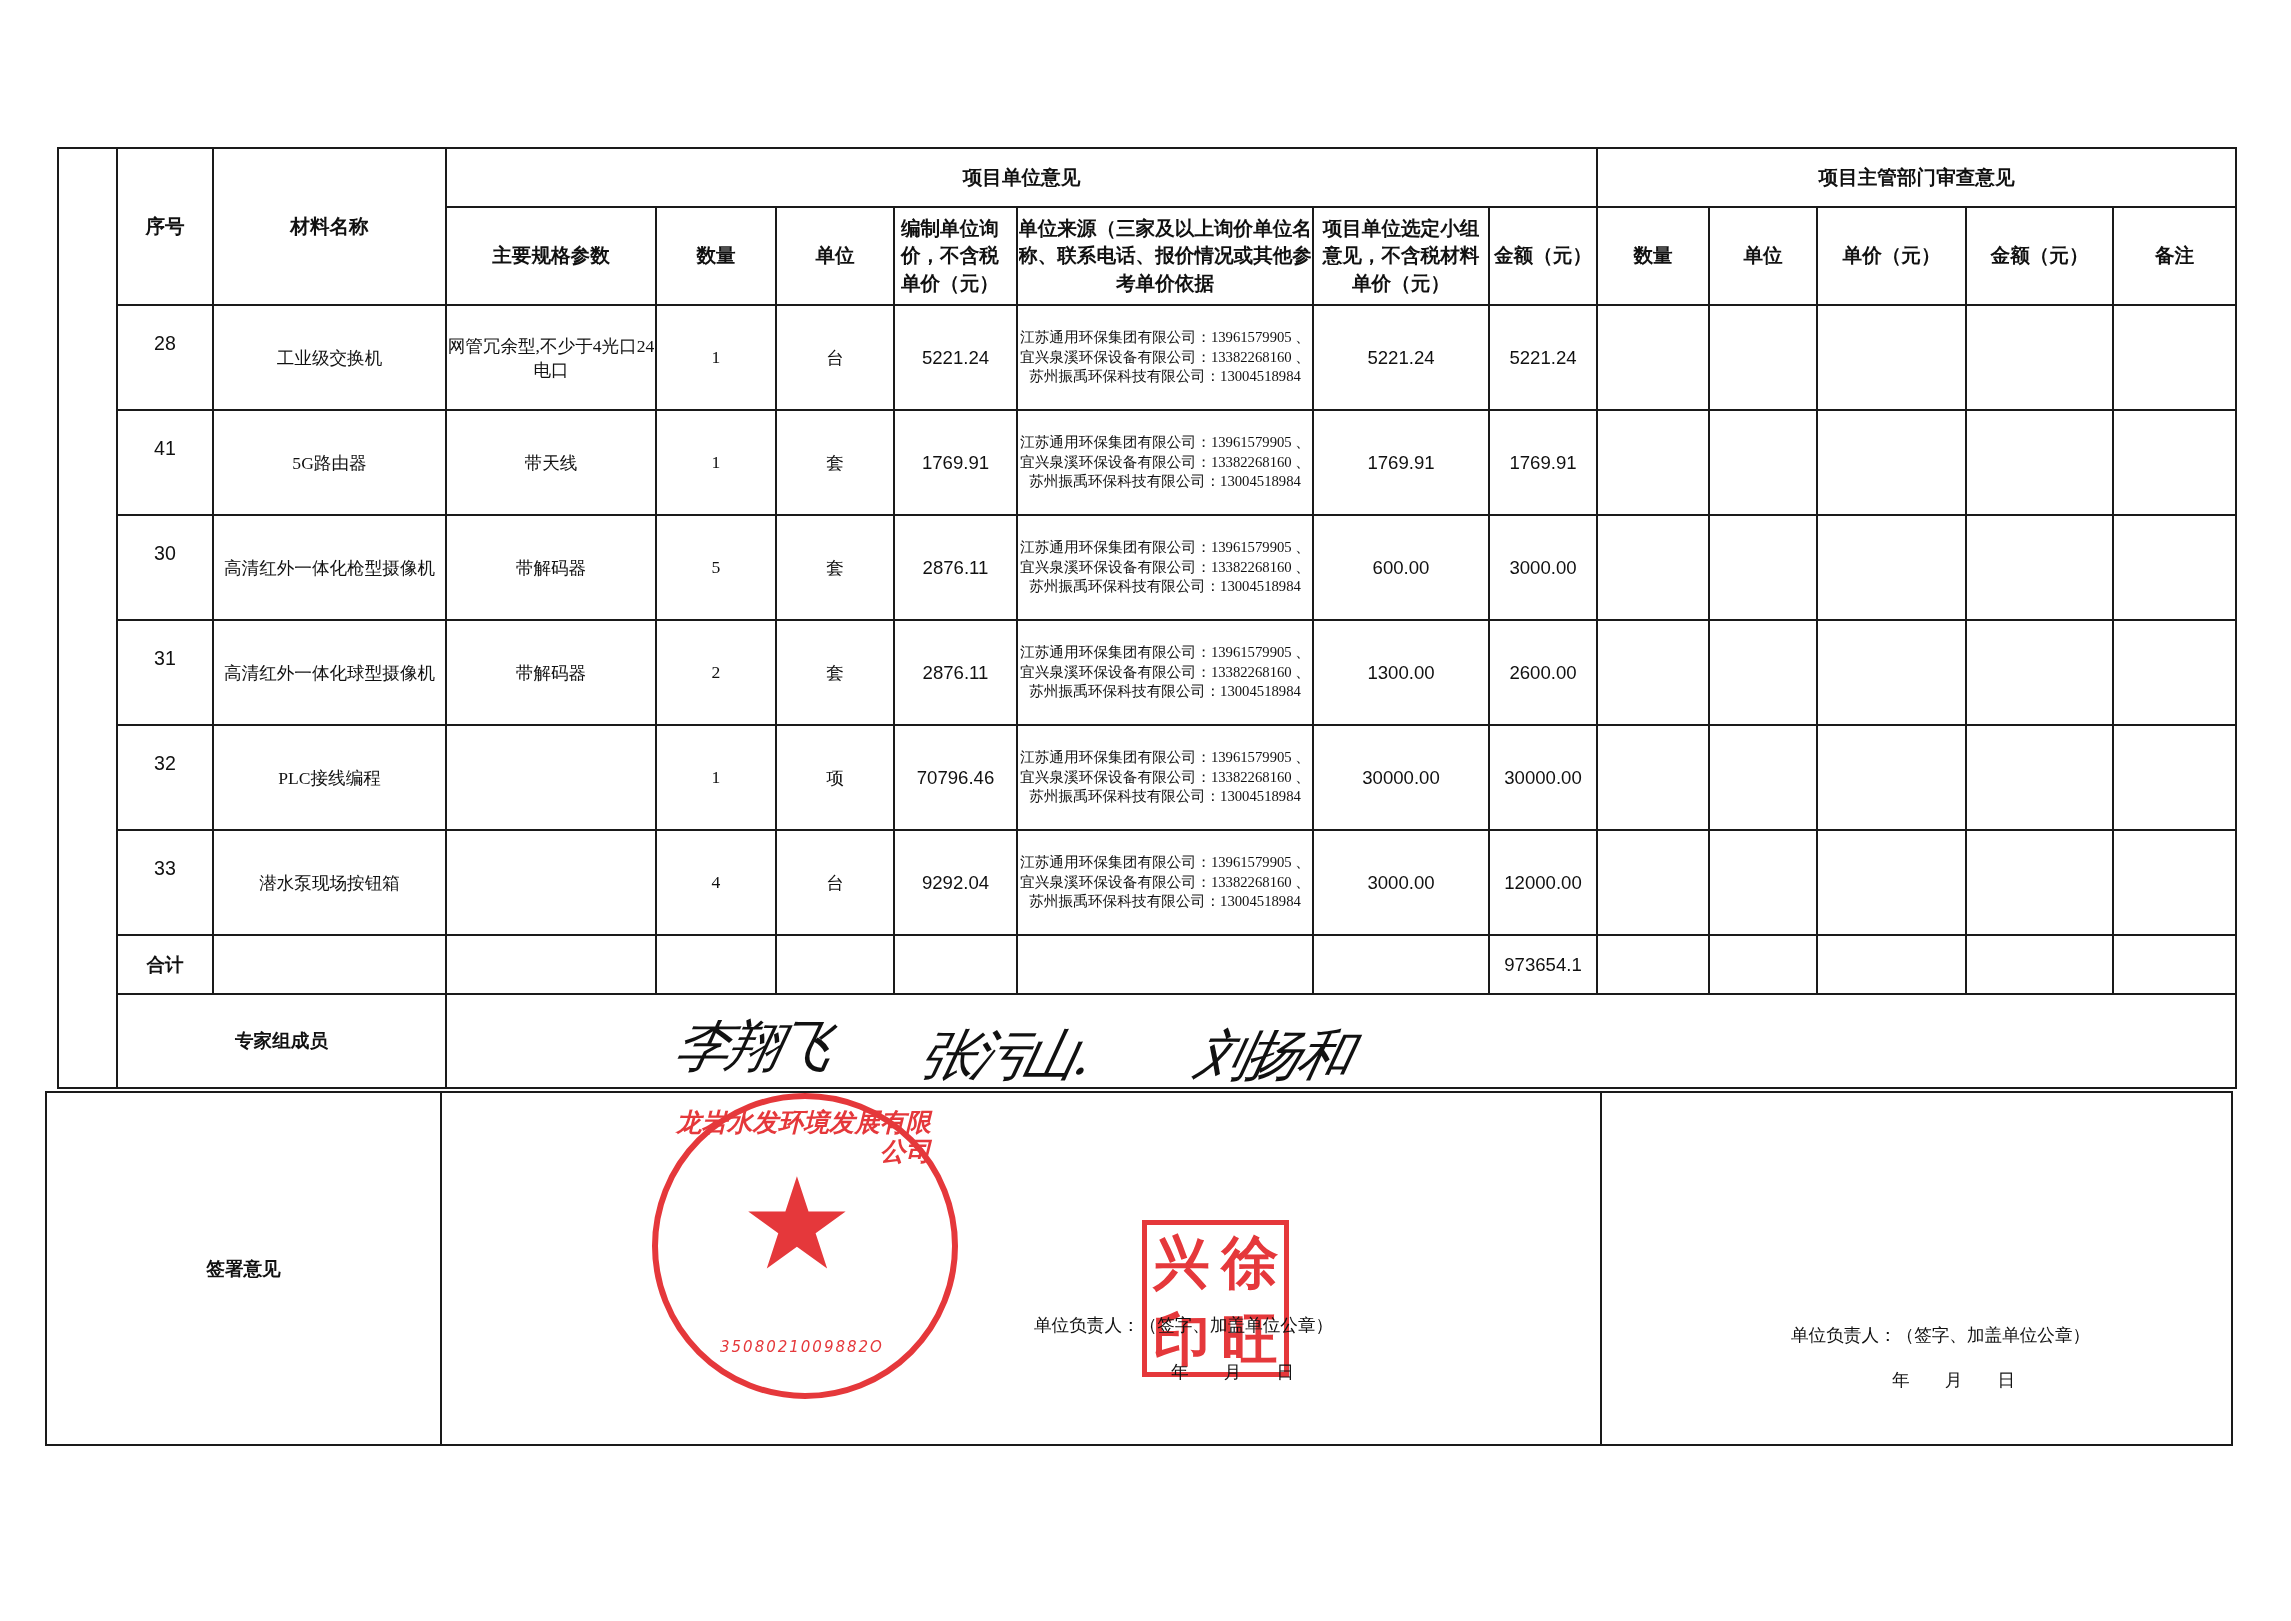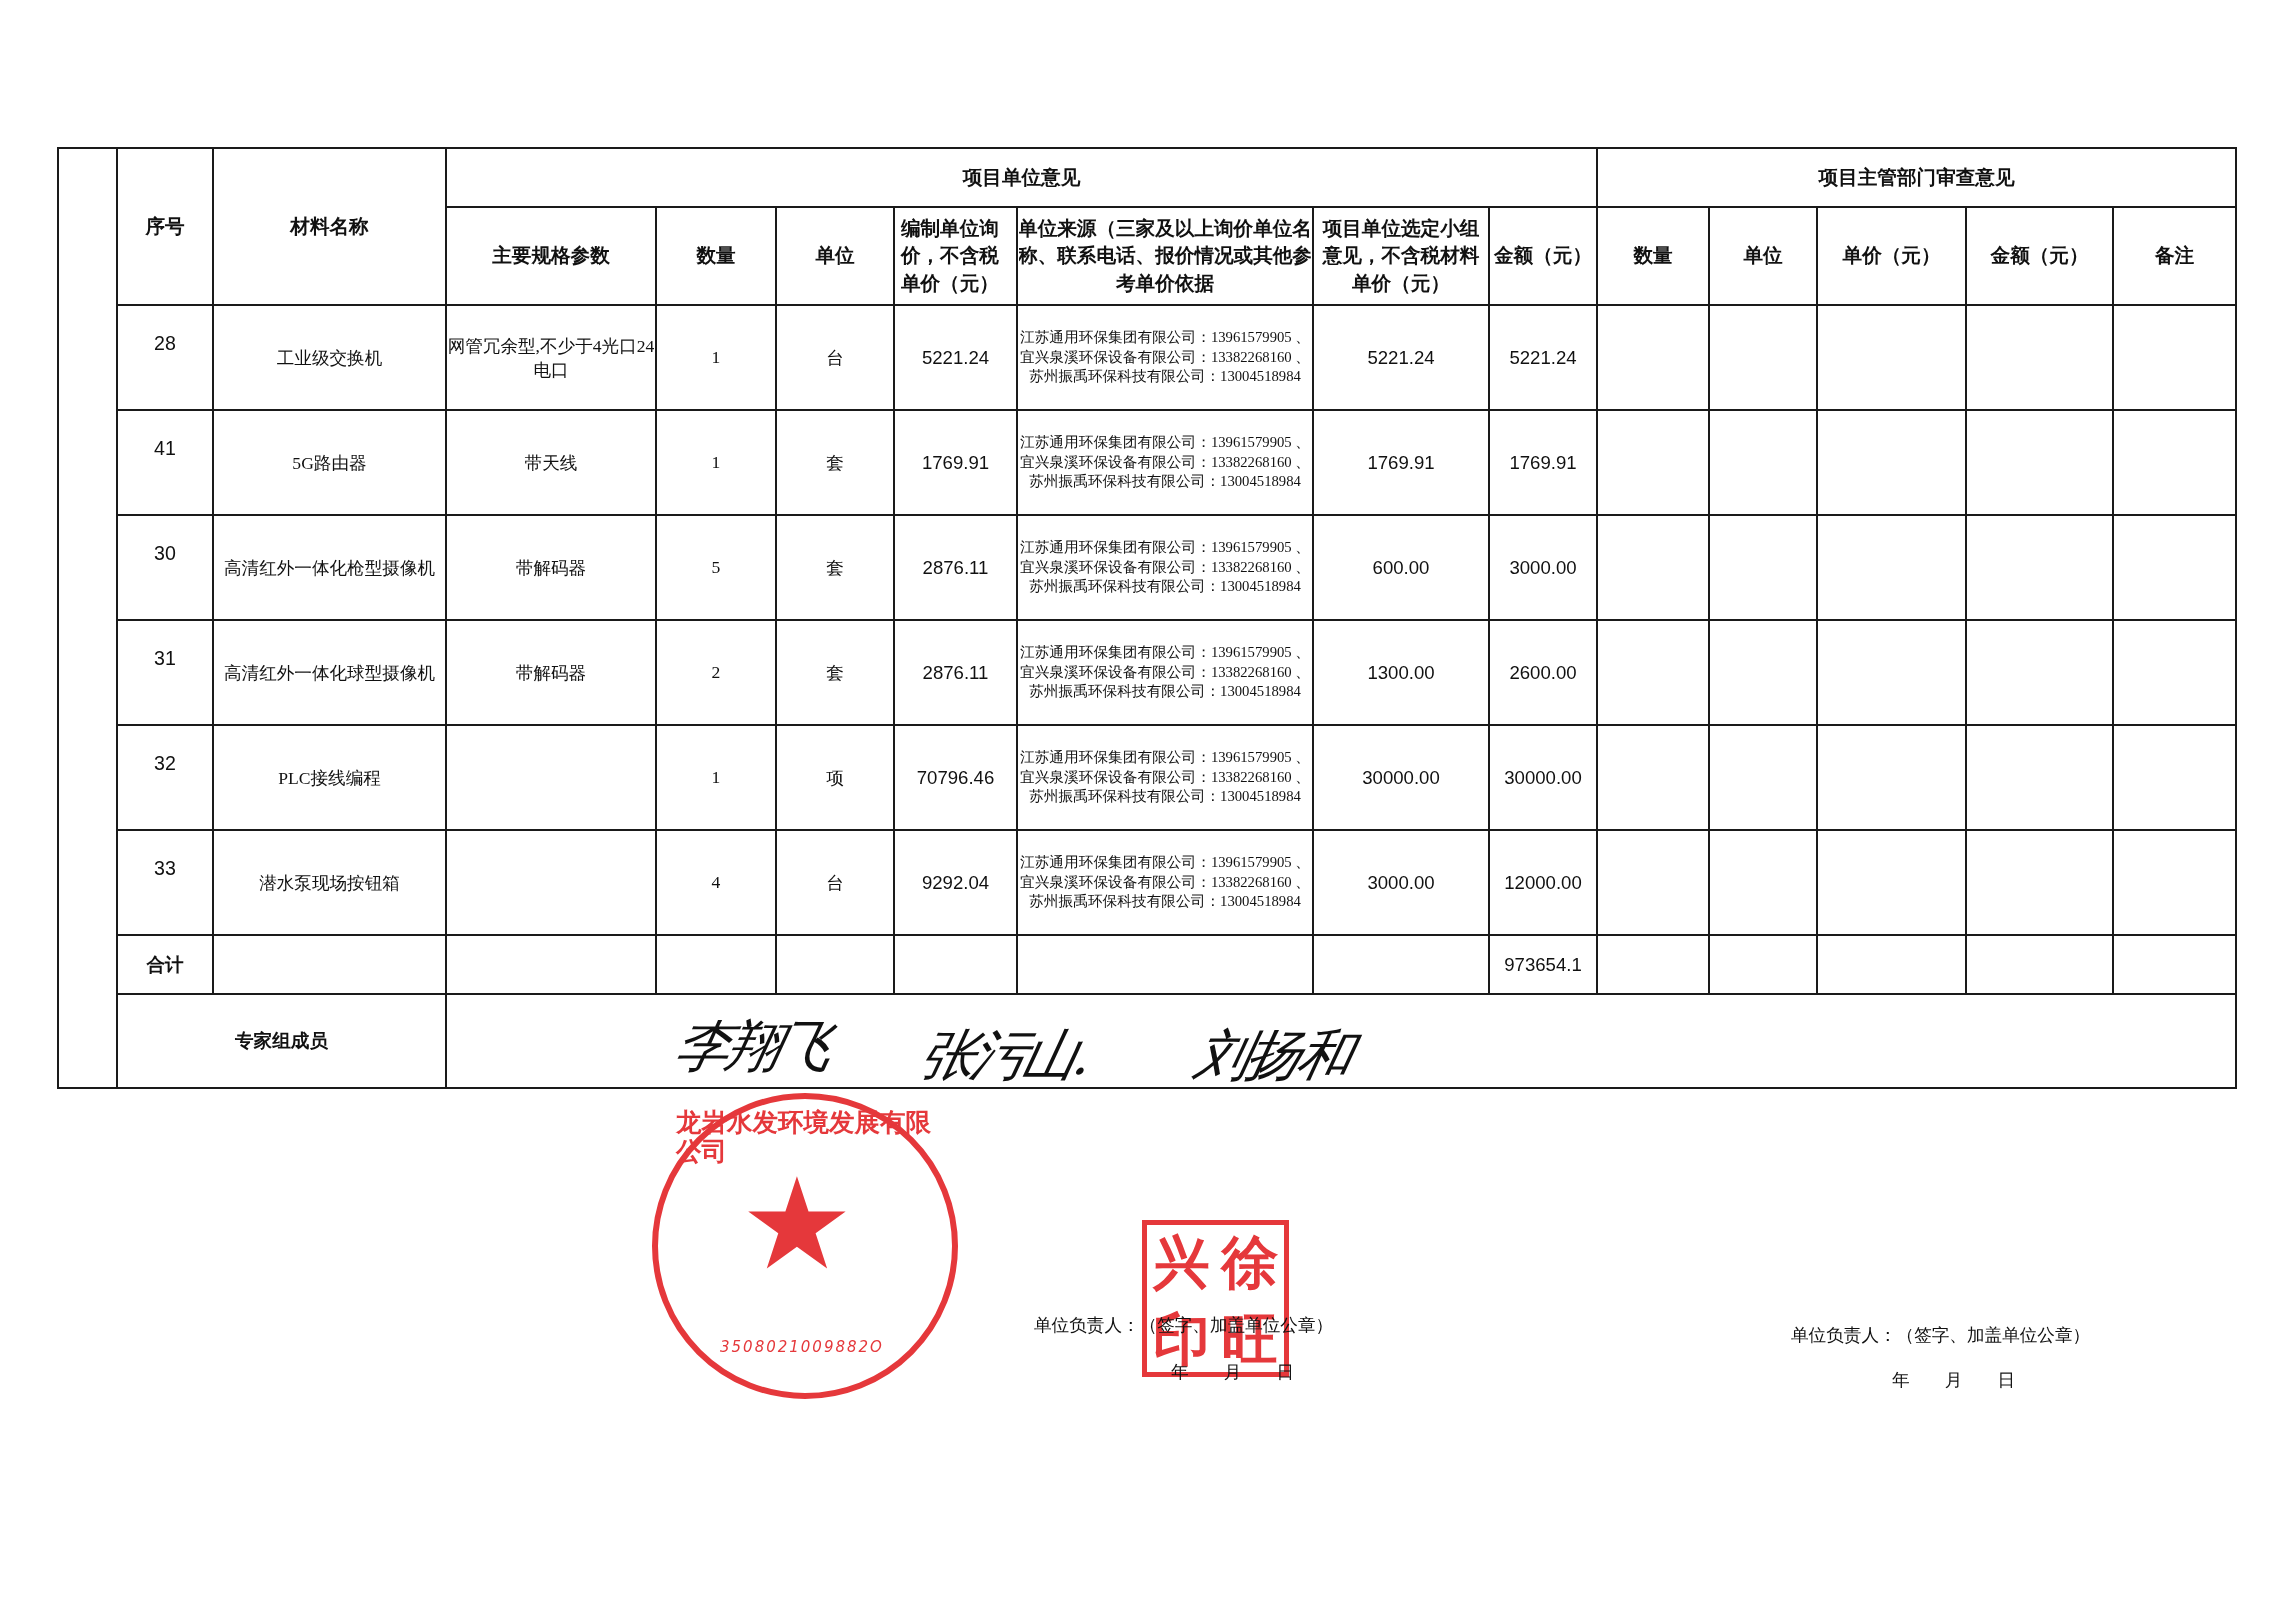--- a/index.html
+++ b/index.html
@@ -182,28 +182,42 @@
           <td></td>
     </tr>
 
     <tr style="height:94px">
       <td colspan="2" class="lbl">专家组成员</td>
       <td colspan="12"></td>
     </tr>
   </tbody>
     </table>
 
+  <table class="tbl" style="left:45px; top:1091px; width:2186px;">
+    <colgroup>
+        <col style="width:395px">
+        <col style="width:1160px">
+        <col style="width:631px">
+      </colgroup>
+    <tbody>
+        <tr style="height:353px">
+      <td class="lbl">签署意见</td>
+      <td></td>
+      <td></td>
+    </tr>
+  </tbody>
+    </table>
 
   <div class="sig" style="left:676px; top:1010px;">李翔飞</div>
   <div class="sig" style="left:921px; top:1019px;">张污山.</div>
   <div class="sig" style="left:1196px; top:1019px;">刘扬和</div>
 
   <div class="stamp-round" style="left:652px; top:1093px; width:294px; height:294px;"></div>
   <div class="stamp-star" style="left:740px; top:1161px;">★</div>
-  <div class="stamp-text" style="left:676px; top:1108px; width:255px; font-size:25.5px; text-align:left; line-height:29px;">龙岩水发环境发展有限公司</div>
+  <div class="stamp-text" style="left:676px; top:1108px; width:255px; font-size:25.5px; text-align:right; line-height:29px;font-style:italic;">龙岩水发环境发展有限公司</div>
   <div class="stamp-code" style="left:720px; top:1338px;">3508021009882O</div>
 
   <div class="stamp-sq" style="left:1142px; top:1220px; width:137px; height:147px;">
     <span>兴</span>
     <span>徐</span>
     <span>印</span>
     <span>旺</span>
   </div>
 
   <div class="resp" style="left:1034px; top:1313px;">单位负责人：（签字、加盖单位公章）</div>

